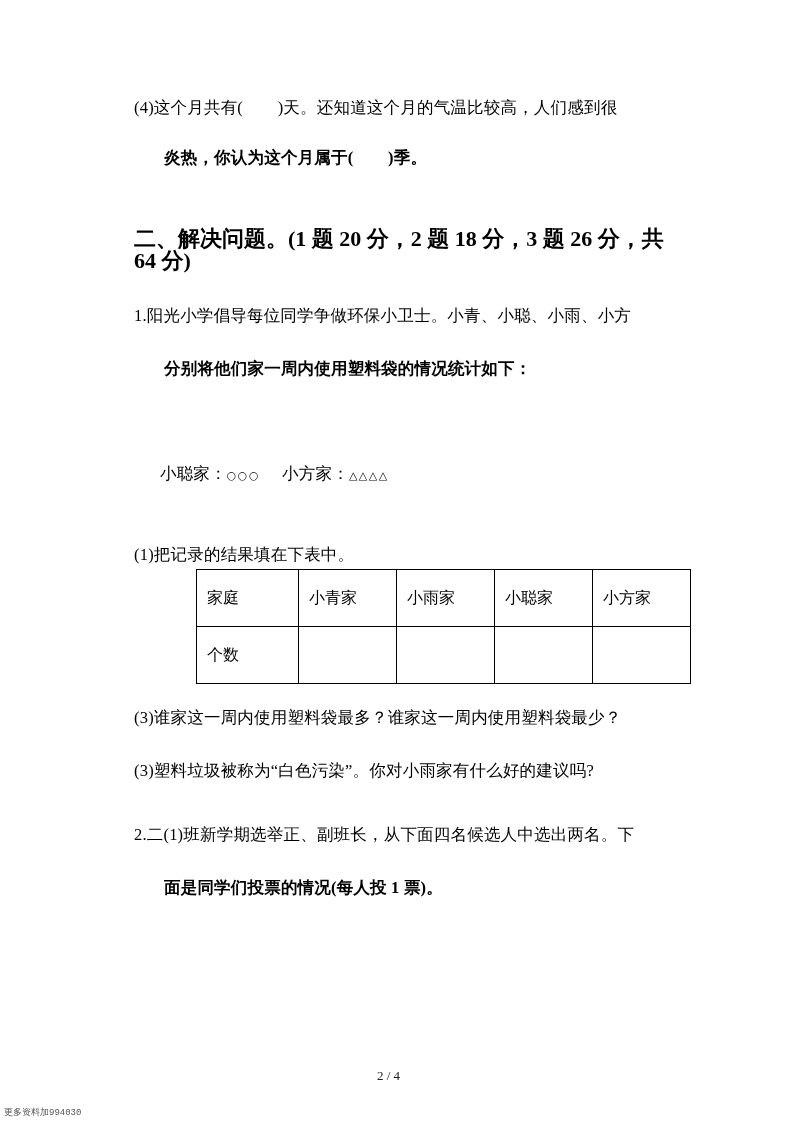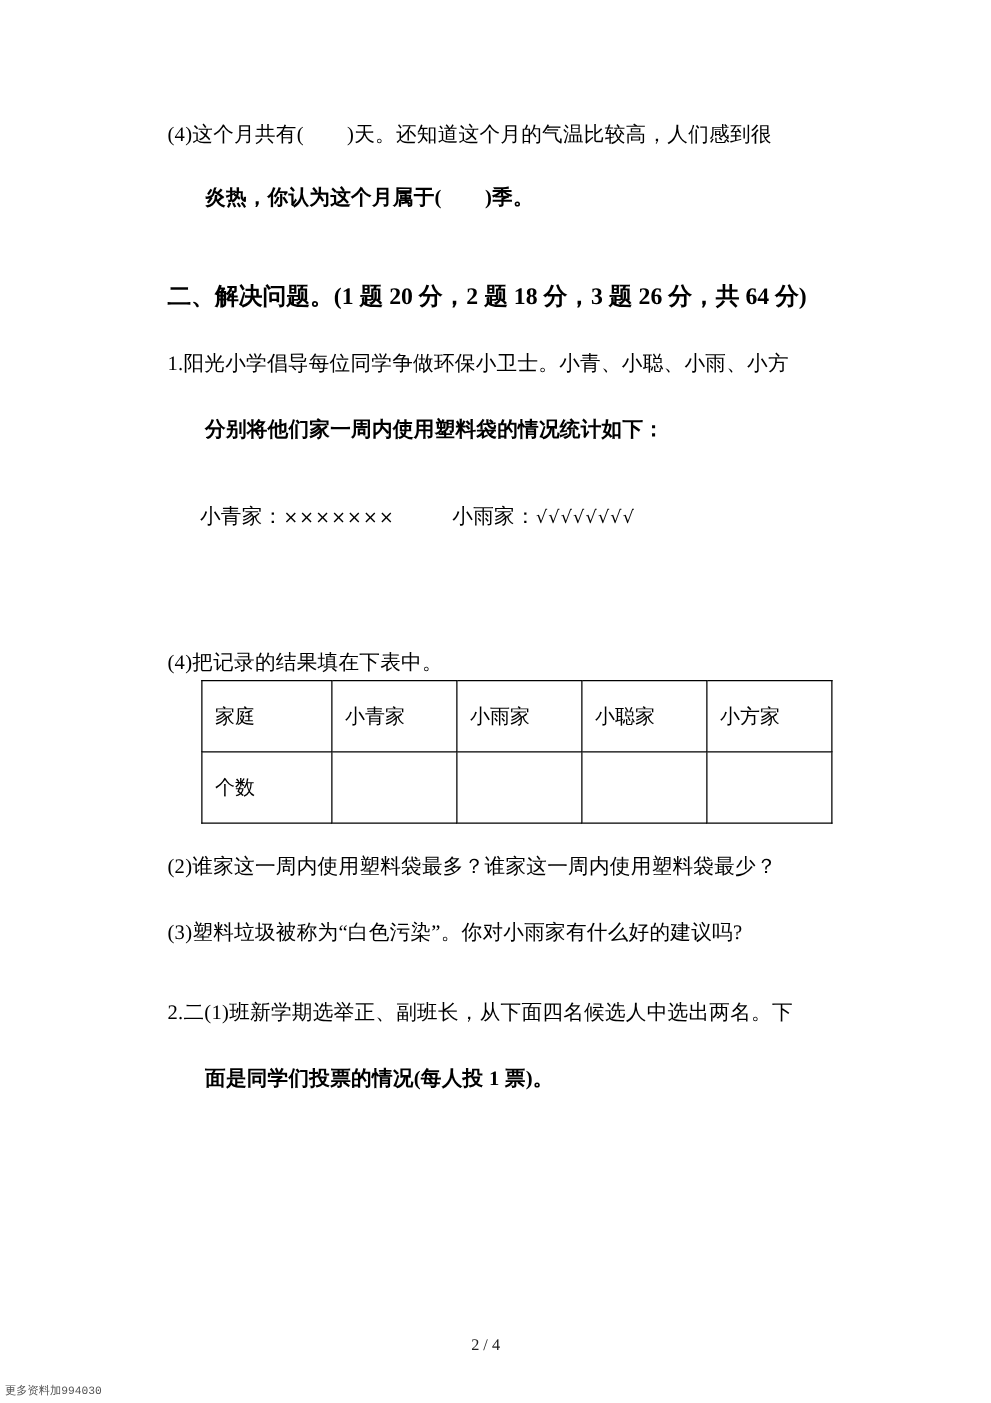--- a/index.html
+++ b/index.html
@@ -33,27 +33,27 @@
   .q-block {
     margin-bottom: 0;
   }
   .row-gap-1 { height: 33px; }
   .row-gap-2 { height: 36px; }
   .indent {
     padding-left: 30px;
     font-weight: bold;
   }
   .section-title {
-    font-size: 19px;
+    font-size: 22px;
     font-weight: bold;
     line-height: 1.0;
   }
   table.stat-table {
     border-collapse: collapse;
-    margin-left: 27px;
+    margin-left: 62px;
     margin-top: 6px;
   }
   table.stat-table td {
     border: 1px solid #000000;
     width: 88px;
     height: 54px;
     font-size: 16px;
     padding-left: 10px;
     vertical-align: middle;
     font-family: "Liberation Serif", "DejaVu Serif", serif;
@@ -109,31 +109,31 @@
 
   <div style="height:36px"></div>
 
   <div class="q-block">
     <div class="line">1.阳光小学倡导每位同学争做环保小卫士。小青、小聪、小雨、小方</div>
     <div class="row-gap-2"></div>
     <div class="line indent">分别将他们家一周内使用塑料袋的情况统计如下：</div>
 
     <div class="row-gap-2"></div>
 
-    <div class="line">
-      <span>小青家：</span><span class="symbols">×××××××</span><span class="inline-gap"></span><span>小雨家：</span><span class="symbols">√√√√√√√√</span>
-    </div>
 
     <div class="row-gap-2"></div>
 
+    <div class="line">
+      <span>小聪家：</span><span class="sym-small">○○○</span><span class="inline-gap-sm"></span><span>小方家：</span><span class="sym-small">△△△△</span>
+    </div>
 
     <div class="row-gap-2"></div>
     <div style="height:12px"></div>
 
-    <div class="line">(4)把记录的结果填在下表中。</div>
+    <div class="line">(1)把记录的结果填在下表中。</div>
 
     <table class="stat-table">
       <tbody>
           <tr>
         <td class="first-col">家庭</td>
         <td>小青家</td>
         <td>小雨家</td>
         <td>小聪家</td>
         <td>小方家</td>
       </tr>
@@ -141,21 +141,21 @@
         <td class="first-col">个数</td>
         <td></td>
         <td></td>
         <td></td>
         <td></td>
       </tr>
     </tbody>
       </table>
 
     <div style="height:26px"></div>
-    <div class="line">(2)谁家这一周内使用塑料袋最多？谁家这一周内使用塑料袋最少？</div>
+    <div class="line">(3)谁家这一周内使用塑料袋最多？谁家这一周内使用塑料袋最少？</div>
 
     <div class="row-gap-2"></div>
     <div class="line">(3)塑料垃圾被称为“白色污染”。你对小雨家有什么好的建议吗?</div>
   </div>
 
   <div class="row-gap-2"></div>
   <div style="height:12px"></div>
 
   <div class="q-block">
     <div class="line">2.二(1)班新学期选举正、副班长，从下面四名候选人中选出两名。下</div>

